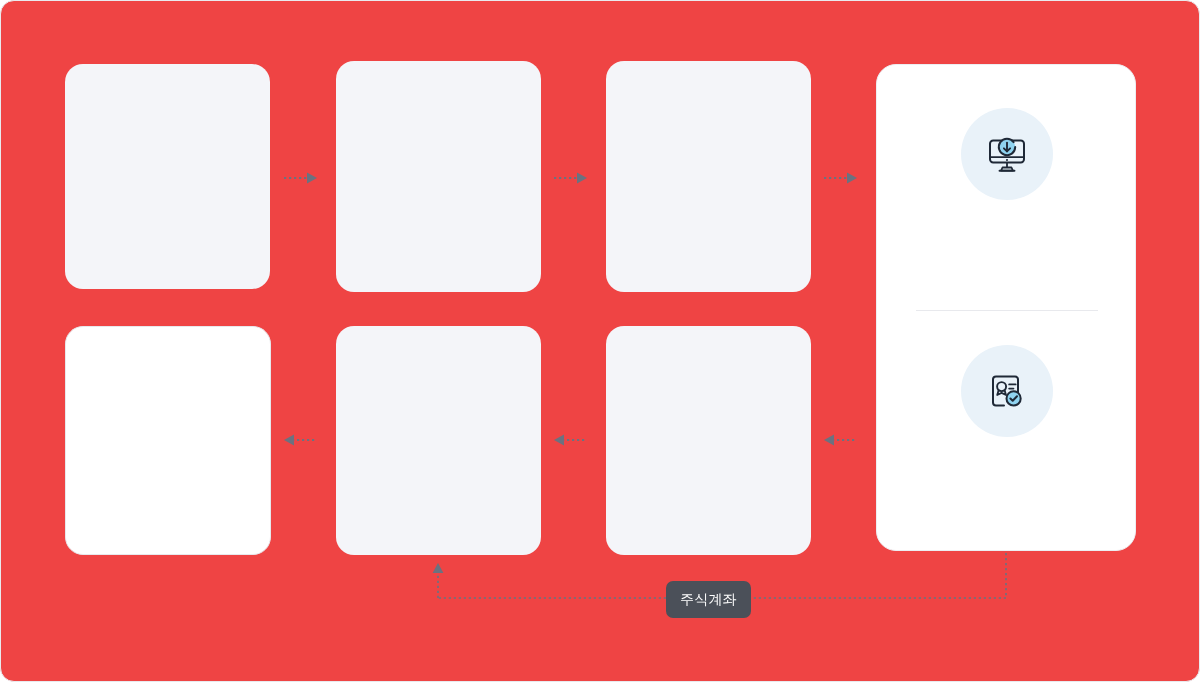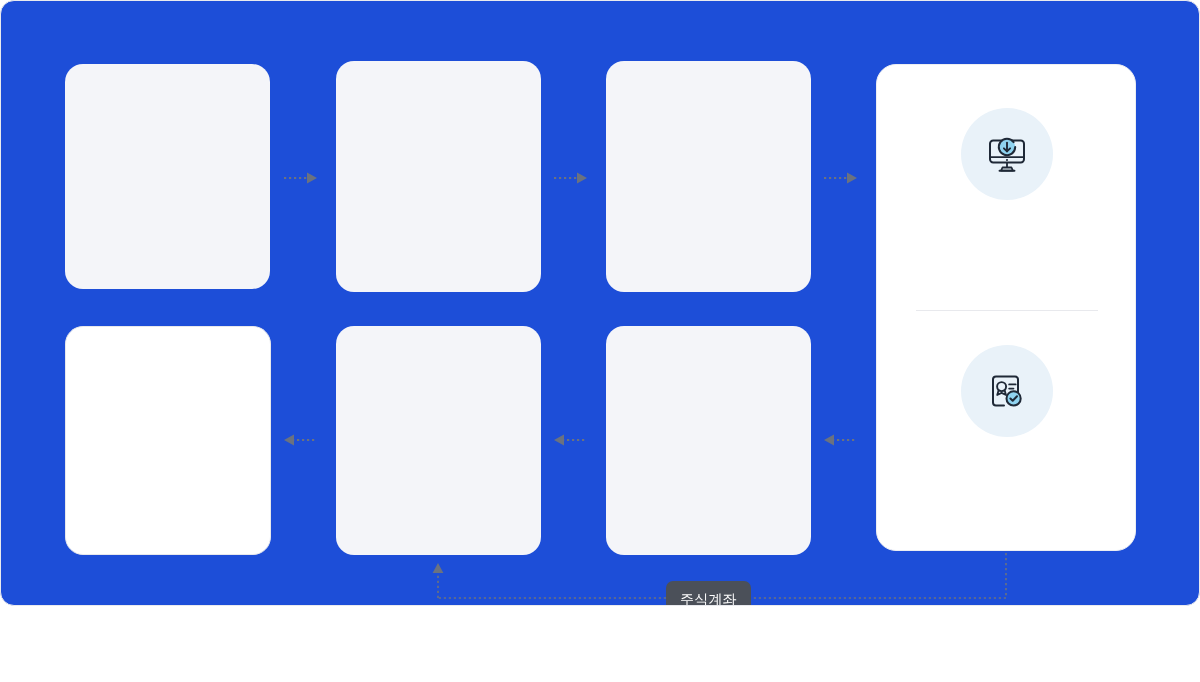--- a/index.html
+++ b/index.html
@@ -9,22 +9,22 @@
   }
   body {
     width: 1200px;
     height: 682px;
     font-family: "Liberation Sans", sans-serif;
     overflow: hidden;
   }
   #canvas {
     position: relative;
     width: 1200px;
-    height: 606px;
-    background: #1d4ed8;
+    height: 682px;
+    background: #ef4444;
     border-radius: 14px;
     box-sizing: border-box;
     border: 1px solid #e9eaee;
     overflow: hidden;
   }
 
   
   .card {
     position: absolute;
     box-sizing: border-box;

